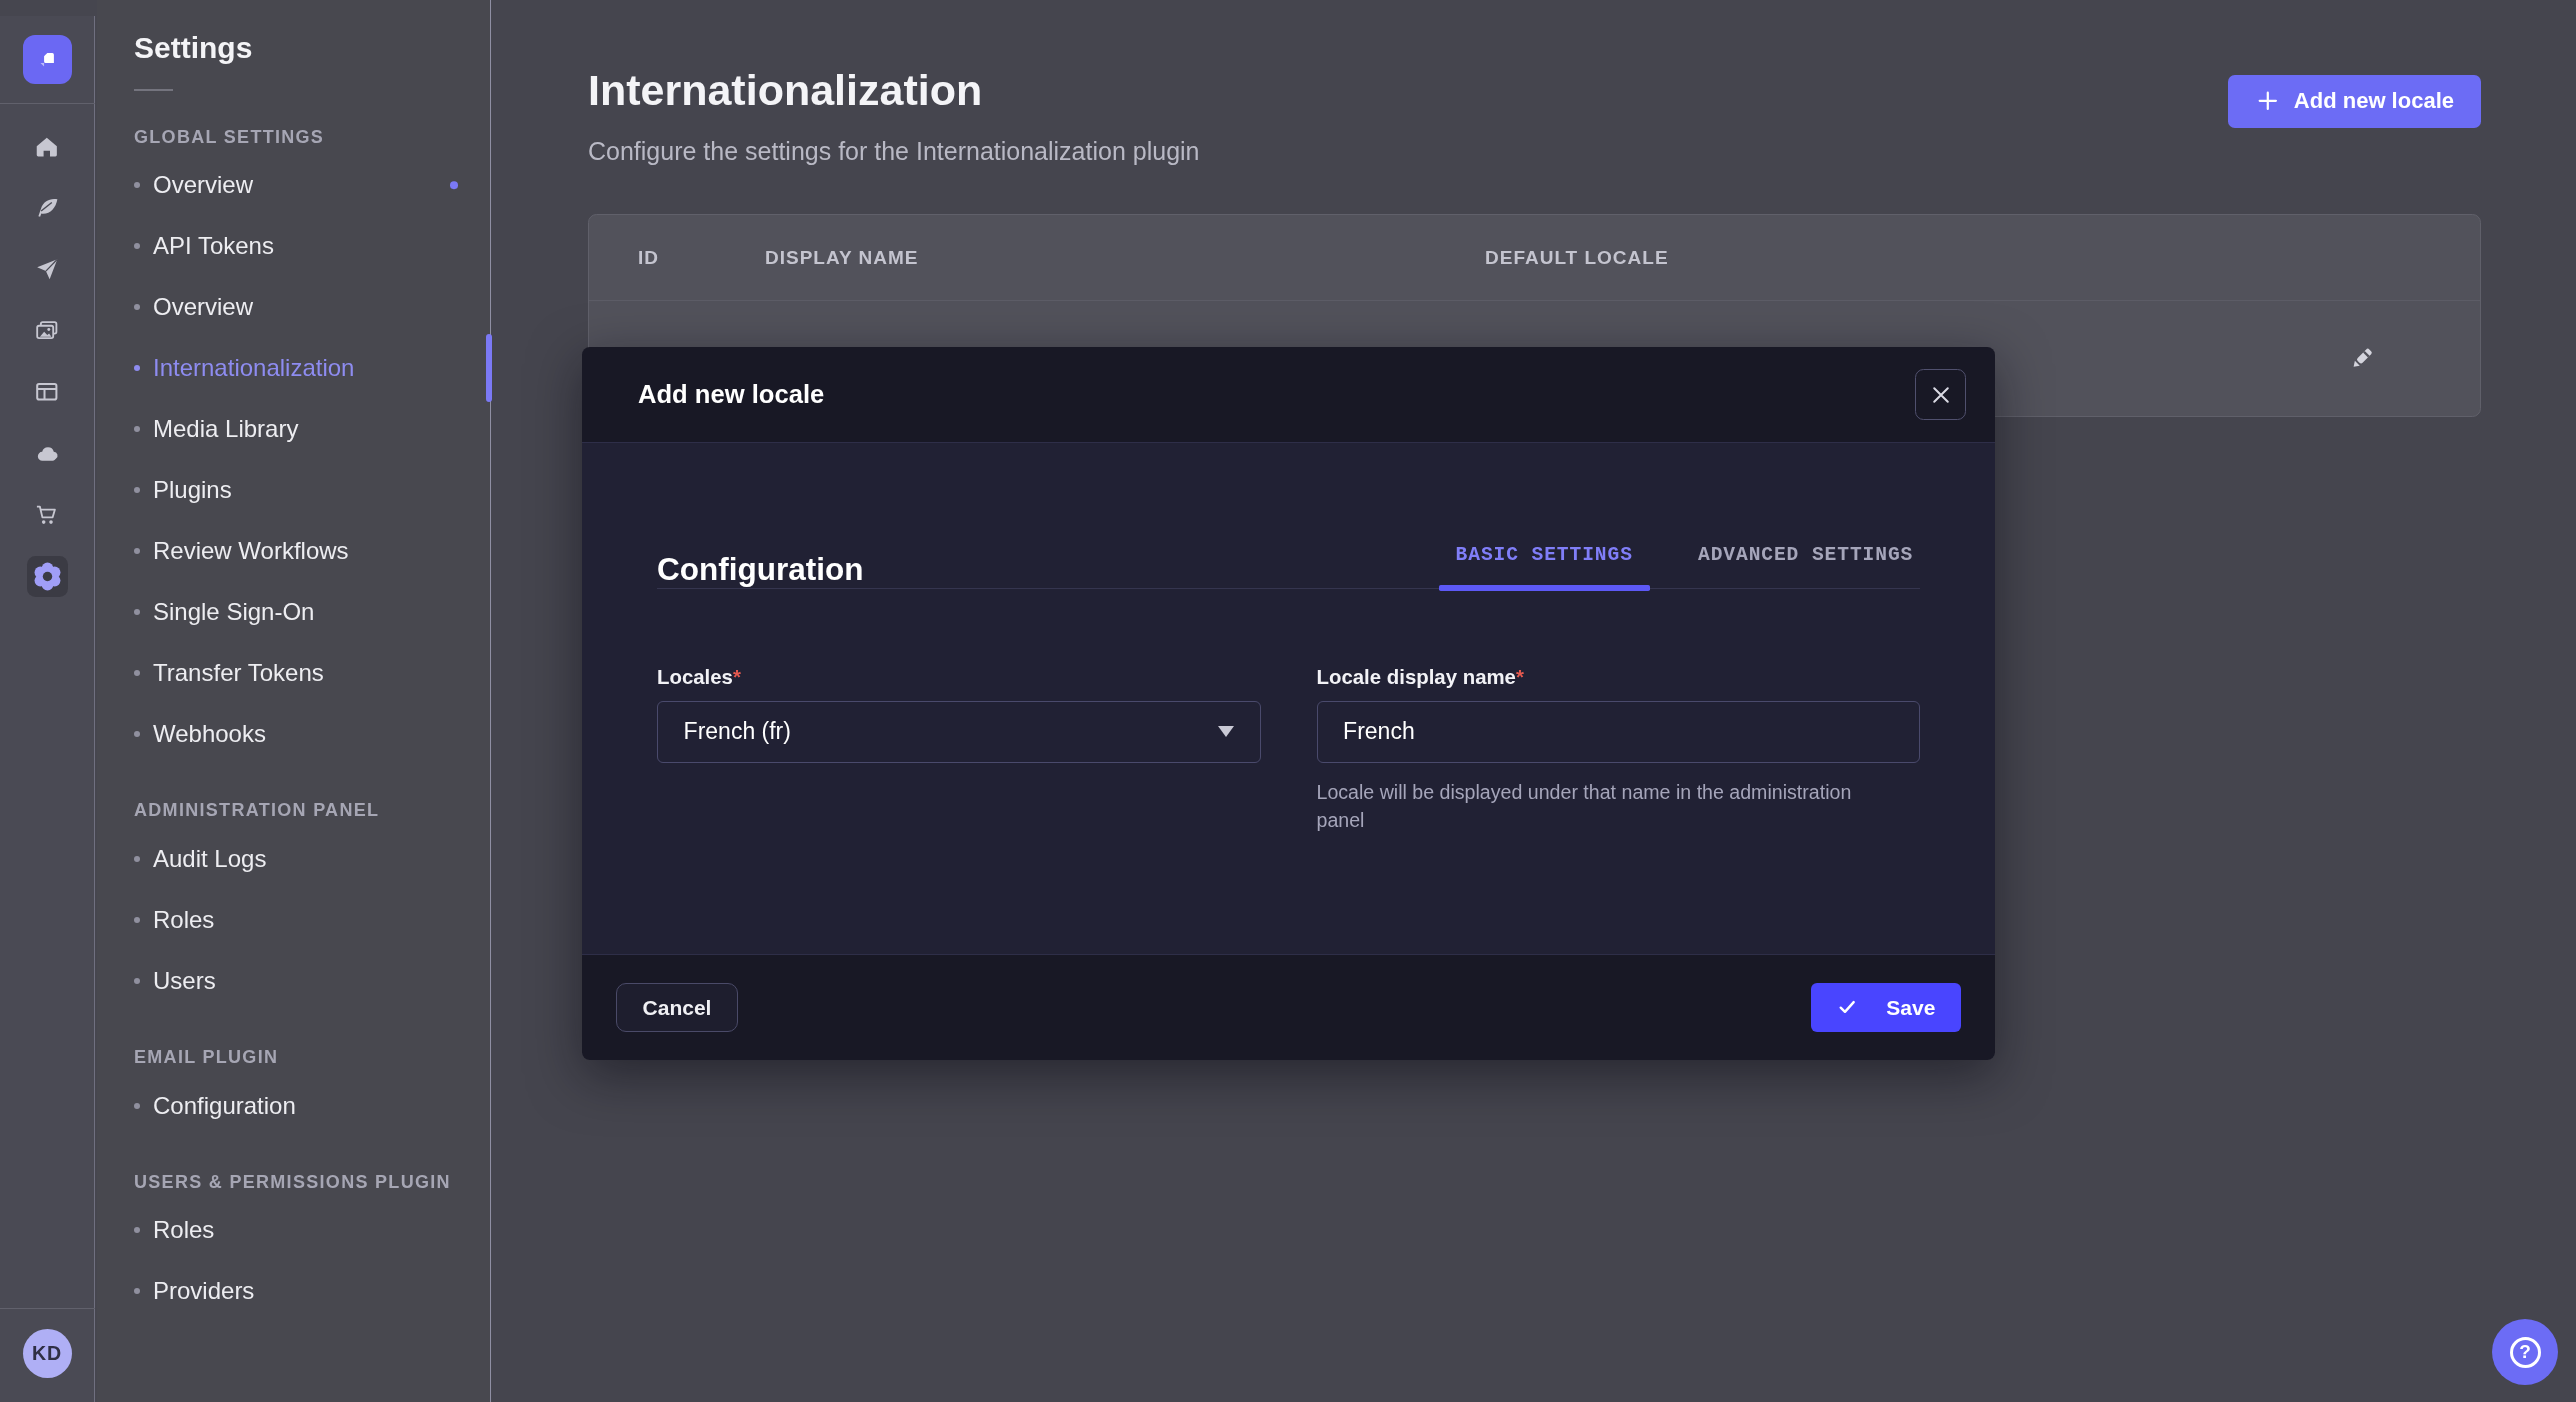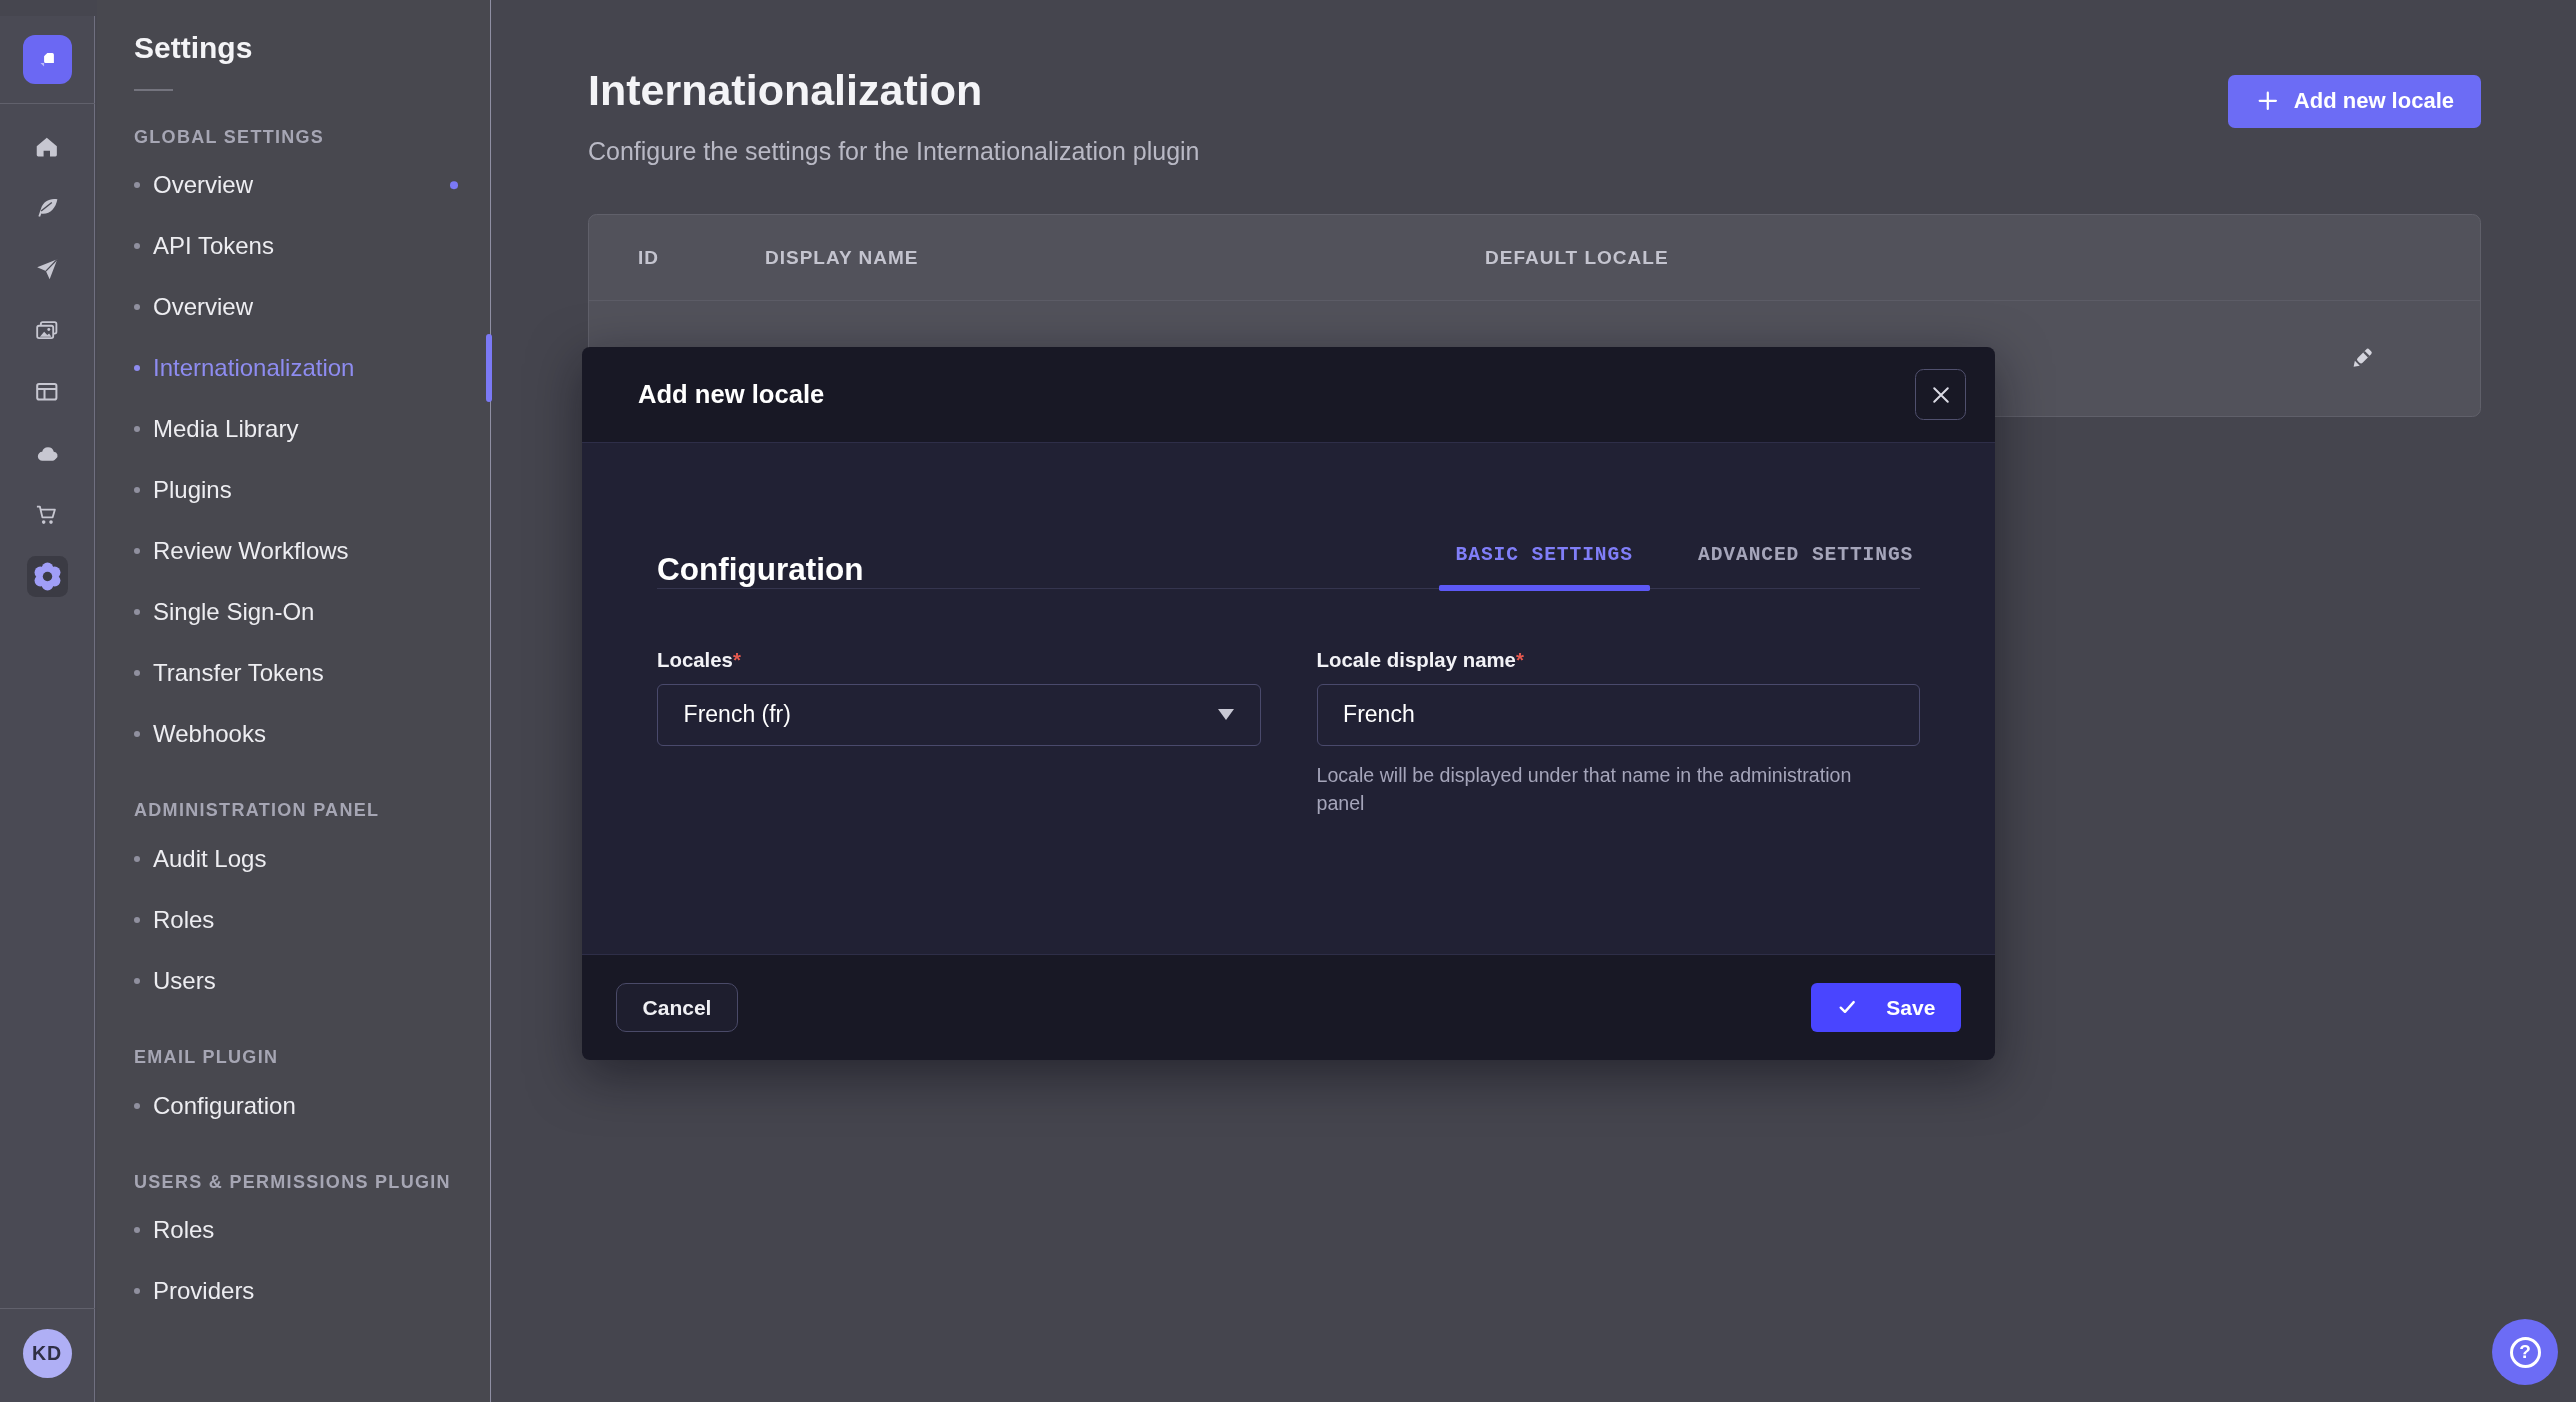--- a/index.html
+++ b/index.html
@@ -119,21 +119,21 @@
     font-size:19.6px; font-weight:bold; letter-spacing:0.9px; color:#A5A5BA;
     background:none; border:none; font-family:Liberation Mono, monospace;
     padding:0 5.1px 22px; cursor:pointer; position:relative;
   }
   .tab.active { color:#807EF8; }
   .tab.active::after {
     content:""; position:absolute; left:-12px; right:-12px; bottom:-2.6px; height:6px;
     background:#5D59F6; border-radius:1.7px;
   }
   .tabs-rule { height:0.9px; background:#35354F; margin-top:0; }
-  .fields { display:flex; gap:56px; margin-top:60px; }
+  .fields { display:flex; gap:56px; margin-top:77px; }
   .field { width:611px; }
   .field-label { font-size:20.4px; font-weight:600; color:#F2F2F6; }
   .req { color:#E5594F; }
   .control {
     margin-top:12px; height:62px; border:0.9px solid #4A4A6C; border-radius:6px;
     background:transparent; display:flex; align-items:center; padding:0 25.6px;
     font-size:23px; color:#FFFFFF; width:100%;
     font-family:"Liberation Sans", sans-serif;
   }
   .select-control { justify-content:space-between; cursor:pointer; }

